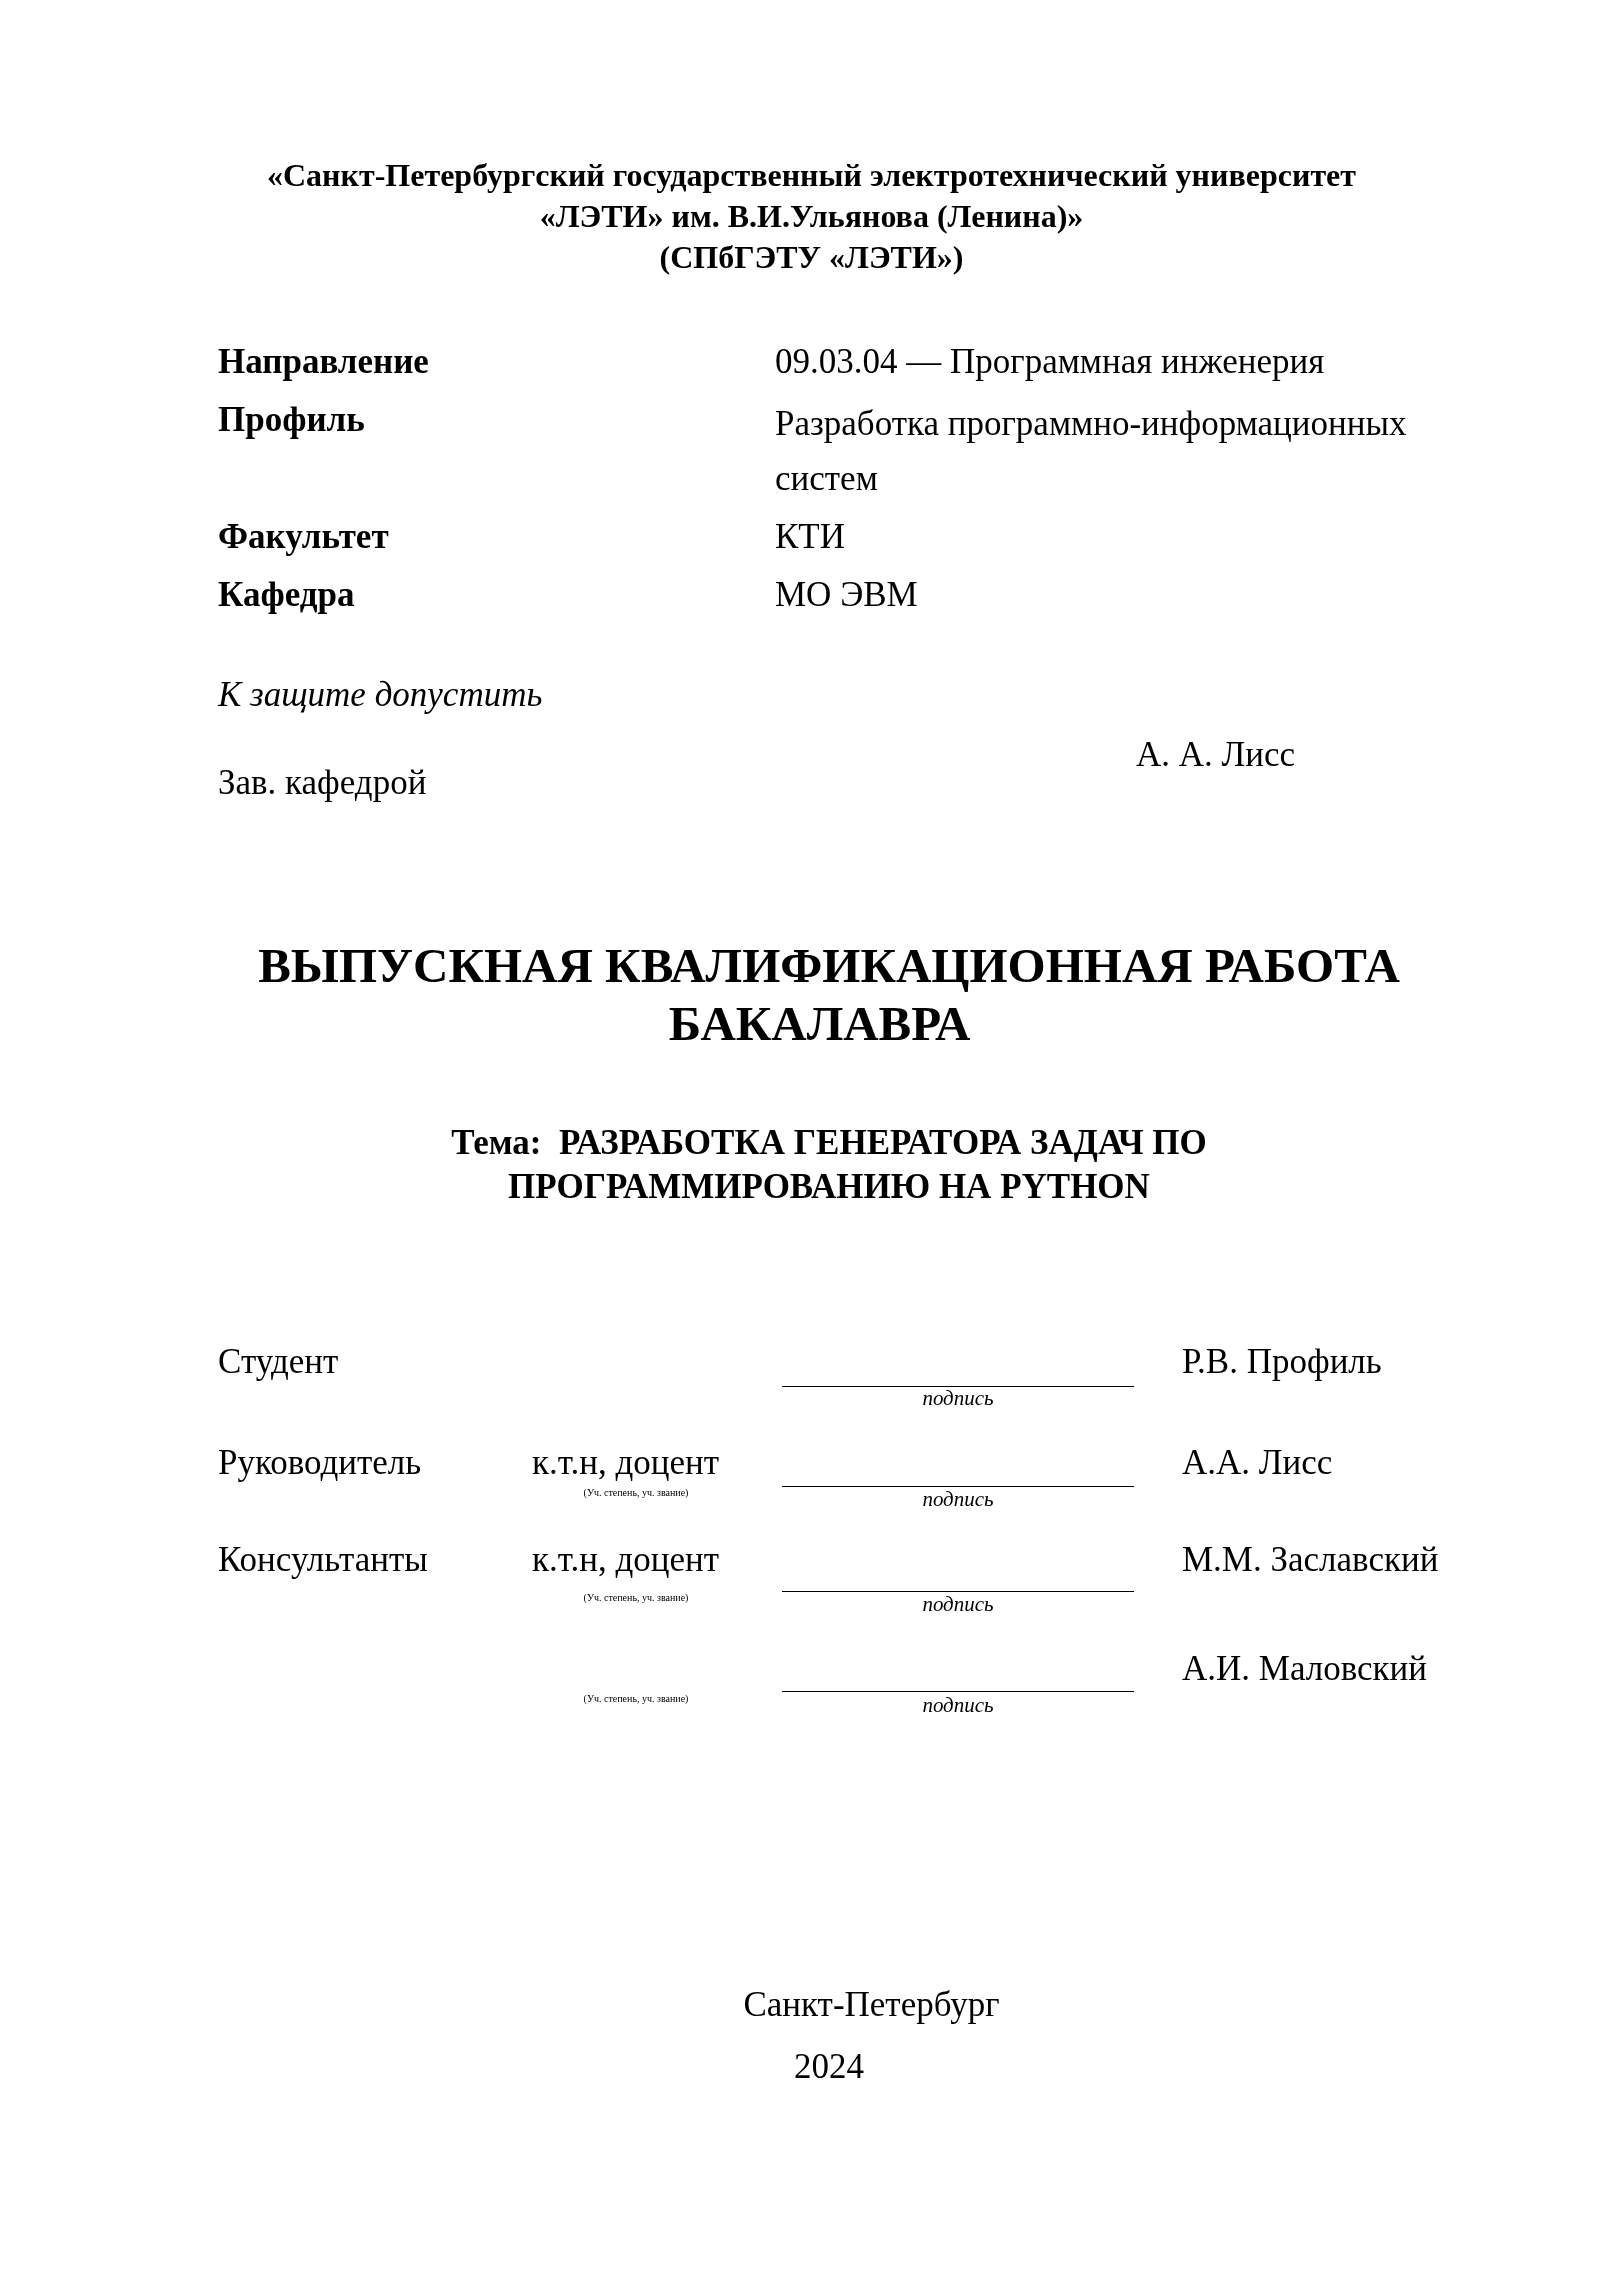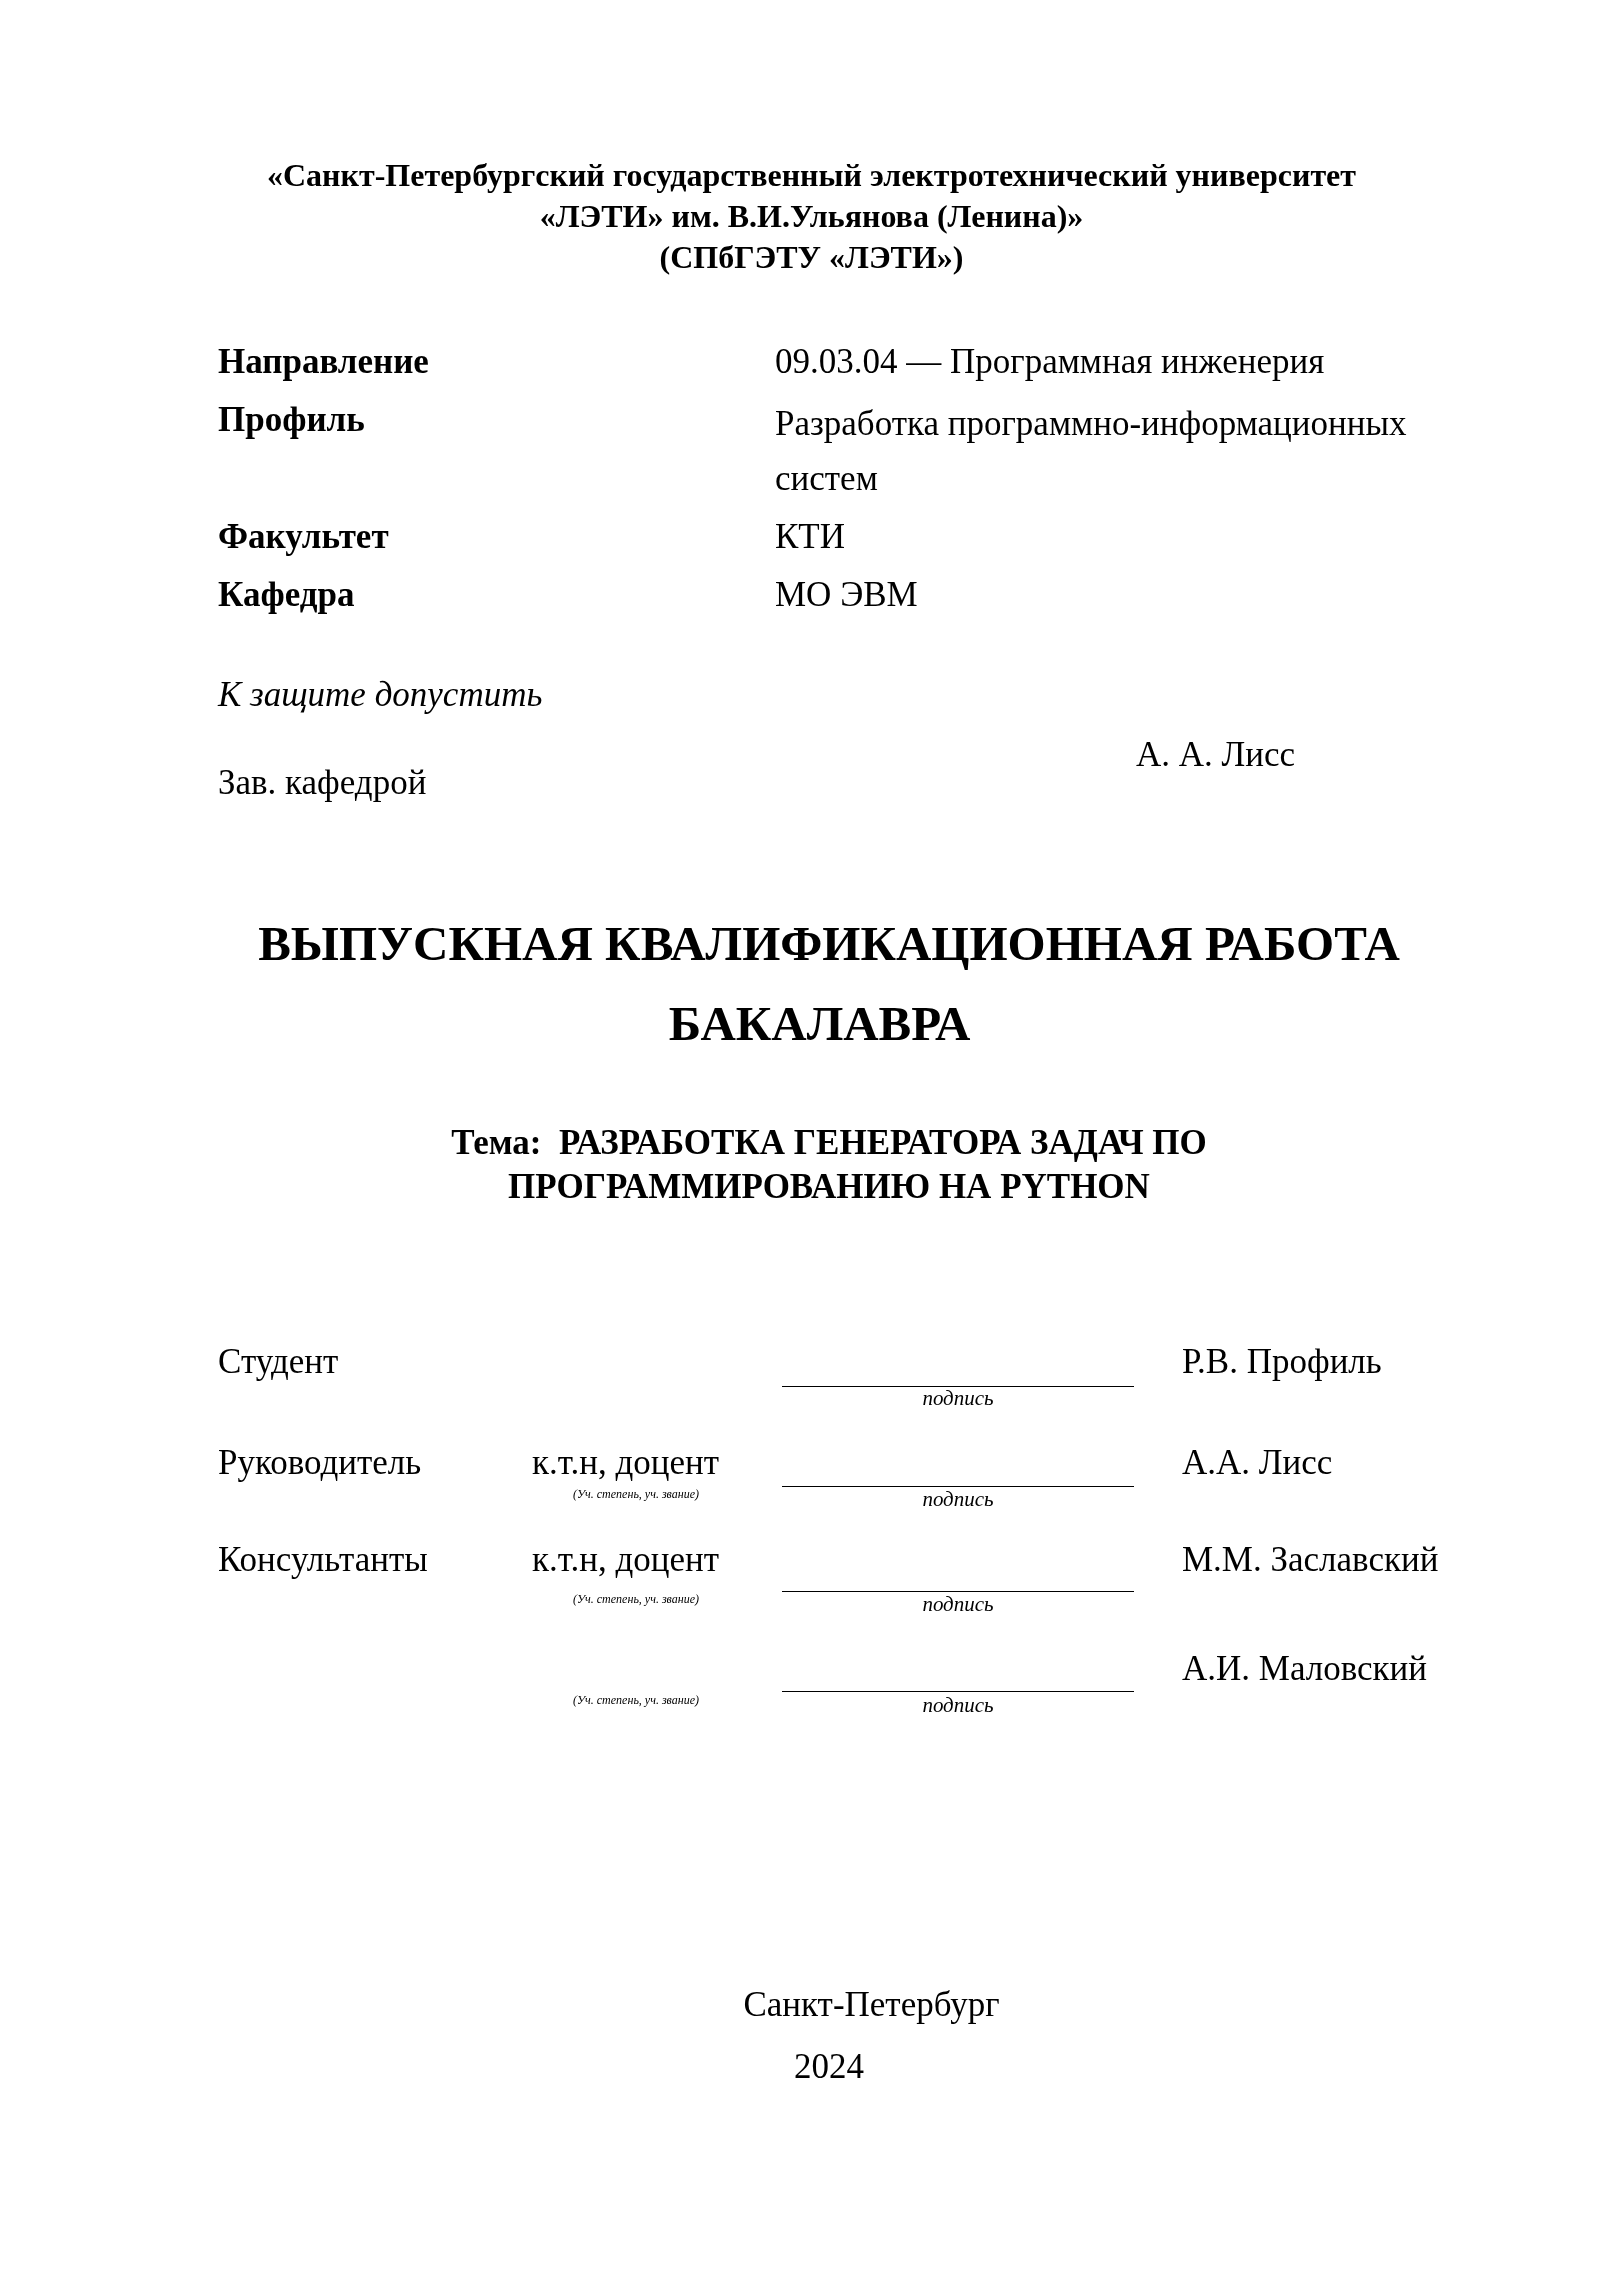--- a/index.html
+++ b/index.html
@@ -7,21 +7,21 @@
          font-family: "Liberation Serif", "DejaVu Serif", serif; color: #000; }
   .abs { position: absolute; white-space: nowrap; }
   .center { left: 0; width: 1623px; text-align: center; }
   .hdr { font-weight: bold; font-size: 32px; }
   .body { font-size: 35px; }
   .bold { font-weight: bold; }
   .ital { font-style: italic; }
   .title { font-weight: bold; font-size: 49px; }
   .topic { font-weight: bold; font-size: 35px; }
   .sigline { position: absolute; height: 0; border-top: 1.6px solid #000; }
-  .small { font-size: 12px; font-style: italic; }
+  .small { font-size: 10px; }
   .podp { font-size: 21px; font-style: italic; }
 </style>
 </head>
 <body>
 
 <div class="abs center hdr" style="top:157px;text-align:center;">«Санкт-Петербургский государственный электротехнический университет</div>
 <div class="abs center hdr" style="top:198px;">«ЛЭТИ» им. В.И.Ульянова (Ленина)»</div>
 <div class="abs center hdr" style="top:239px;">(СПбГЭТУ «ЛЭТИ»)</div>
 
 <div class="abs body bold" style="left:218px; top:342px;">Направление</div>
@@ -34,21 +34,21 @@
 <div class="abs body bold" style="left:218px; top:517px;">Факультет</div>
 <div class="abs body" style="left:775px; top:517px;">КТИ</div>
 
 <div class="abs body bold" style="left:218px; top:575px;">Кафедра</div>
 <div class="abs body" style="left:775px; top:575px;">МО ЭВМ</div>
 
 <div class="abs body ital" style="left:218px; top:675px;">К защите допустить</div>
 <div class="abs body" style="left:218px; top:763px;">Зав. кафедрой</div>
 <div class="abs body" style="left:1136px; top:735px;">А. А. Лисс</div>
 
-<div class="abs center title" style="top:915px; padding-left:35px; box-sizing:border-box;">ВЫПУСКНАЯ КВАЛИФИКАЦИОННАЯ РАБОТА</div>
+<div class="abs center title" style="top:937px; padding-left:35px; box-sizing:border-box;">ВЫПУСКНАЯ КВАЛИФИКАЦИОННАЯ РАБОТА</div>
 <div class="abs center title" style="top:995px; padding-left:16px; box-sizing:border-box;">БАКАЛАВРА</div>
 
 <div class="abs center topic" style="top:1123px; padding-left:35px; box-sizing:border-box; white-space:pre;">Тема:  РАЗРАБОТКА ГЕНЕРАТОРА ЗАДАЧ ПО</div>
 <div class="abs center topic" style="top:1167px; padding-left:35px; box-sizing:border-box;">ПРОГРАММИРОВАНИЮ НА PYTHON</div>
 
 <div class="abs body" style="left:218px; top:1342px;">Студент</div>
 <div class="sigline" style="left:782px; width:352px; top:1386px;"></div>
 <div class="abs podp" style="left:782px; width:352px; text-align:center; top:1386px;">подпись</div>
 <div class="abs body" style="left:1182px; top:1342px;">Р.В. Профиль</div>
 

